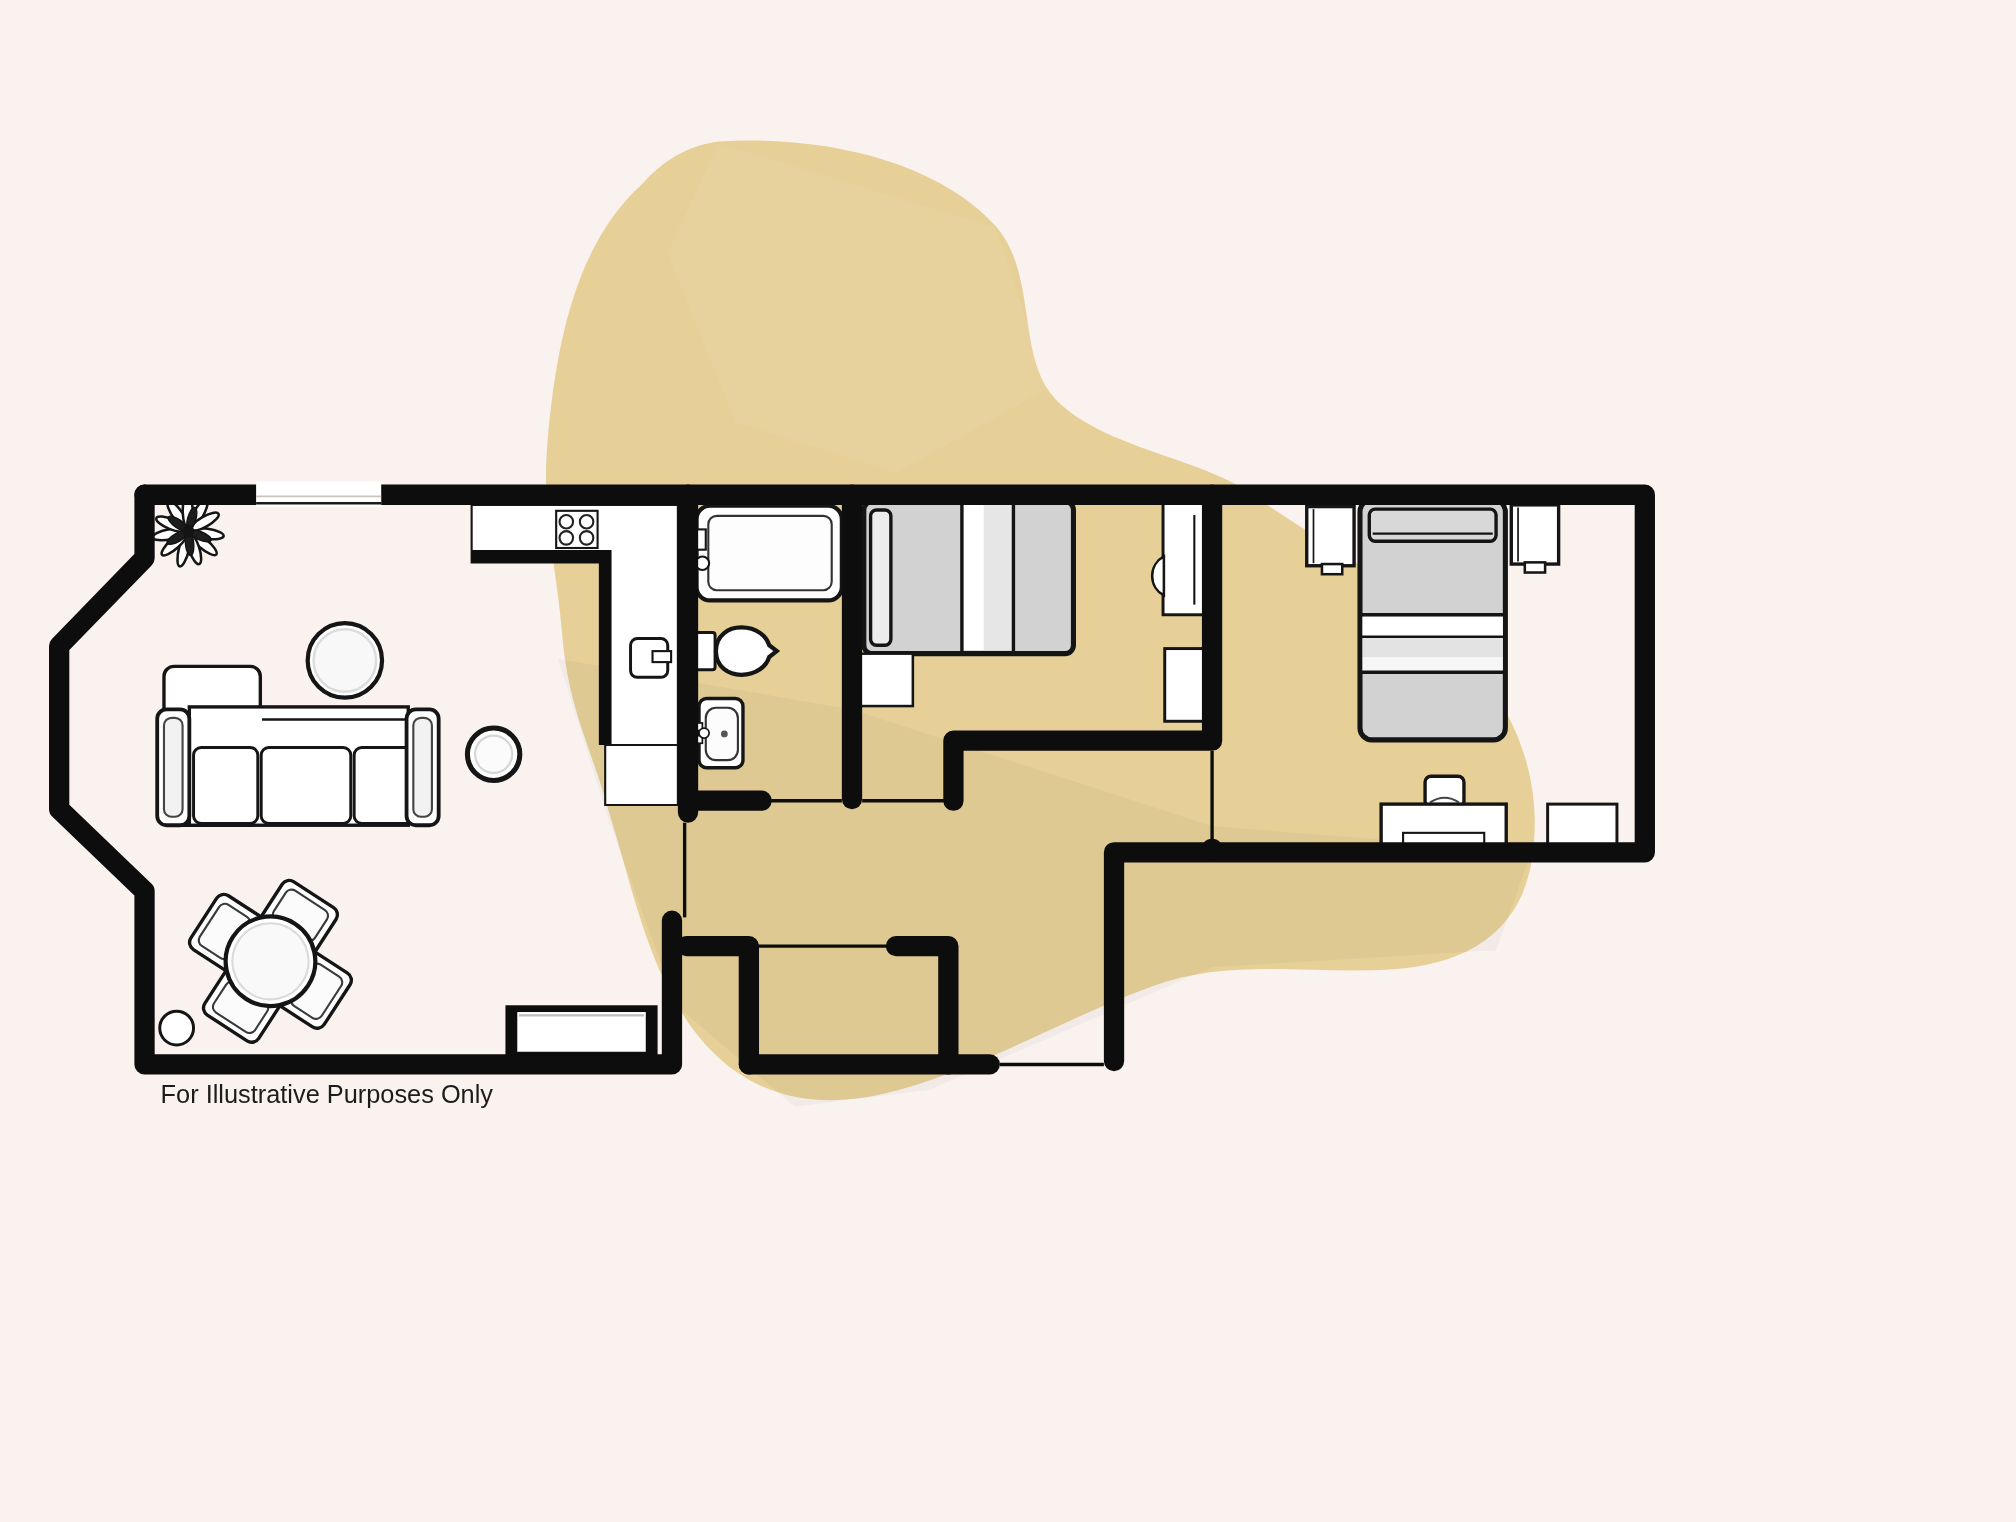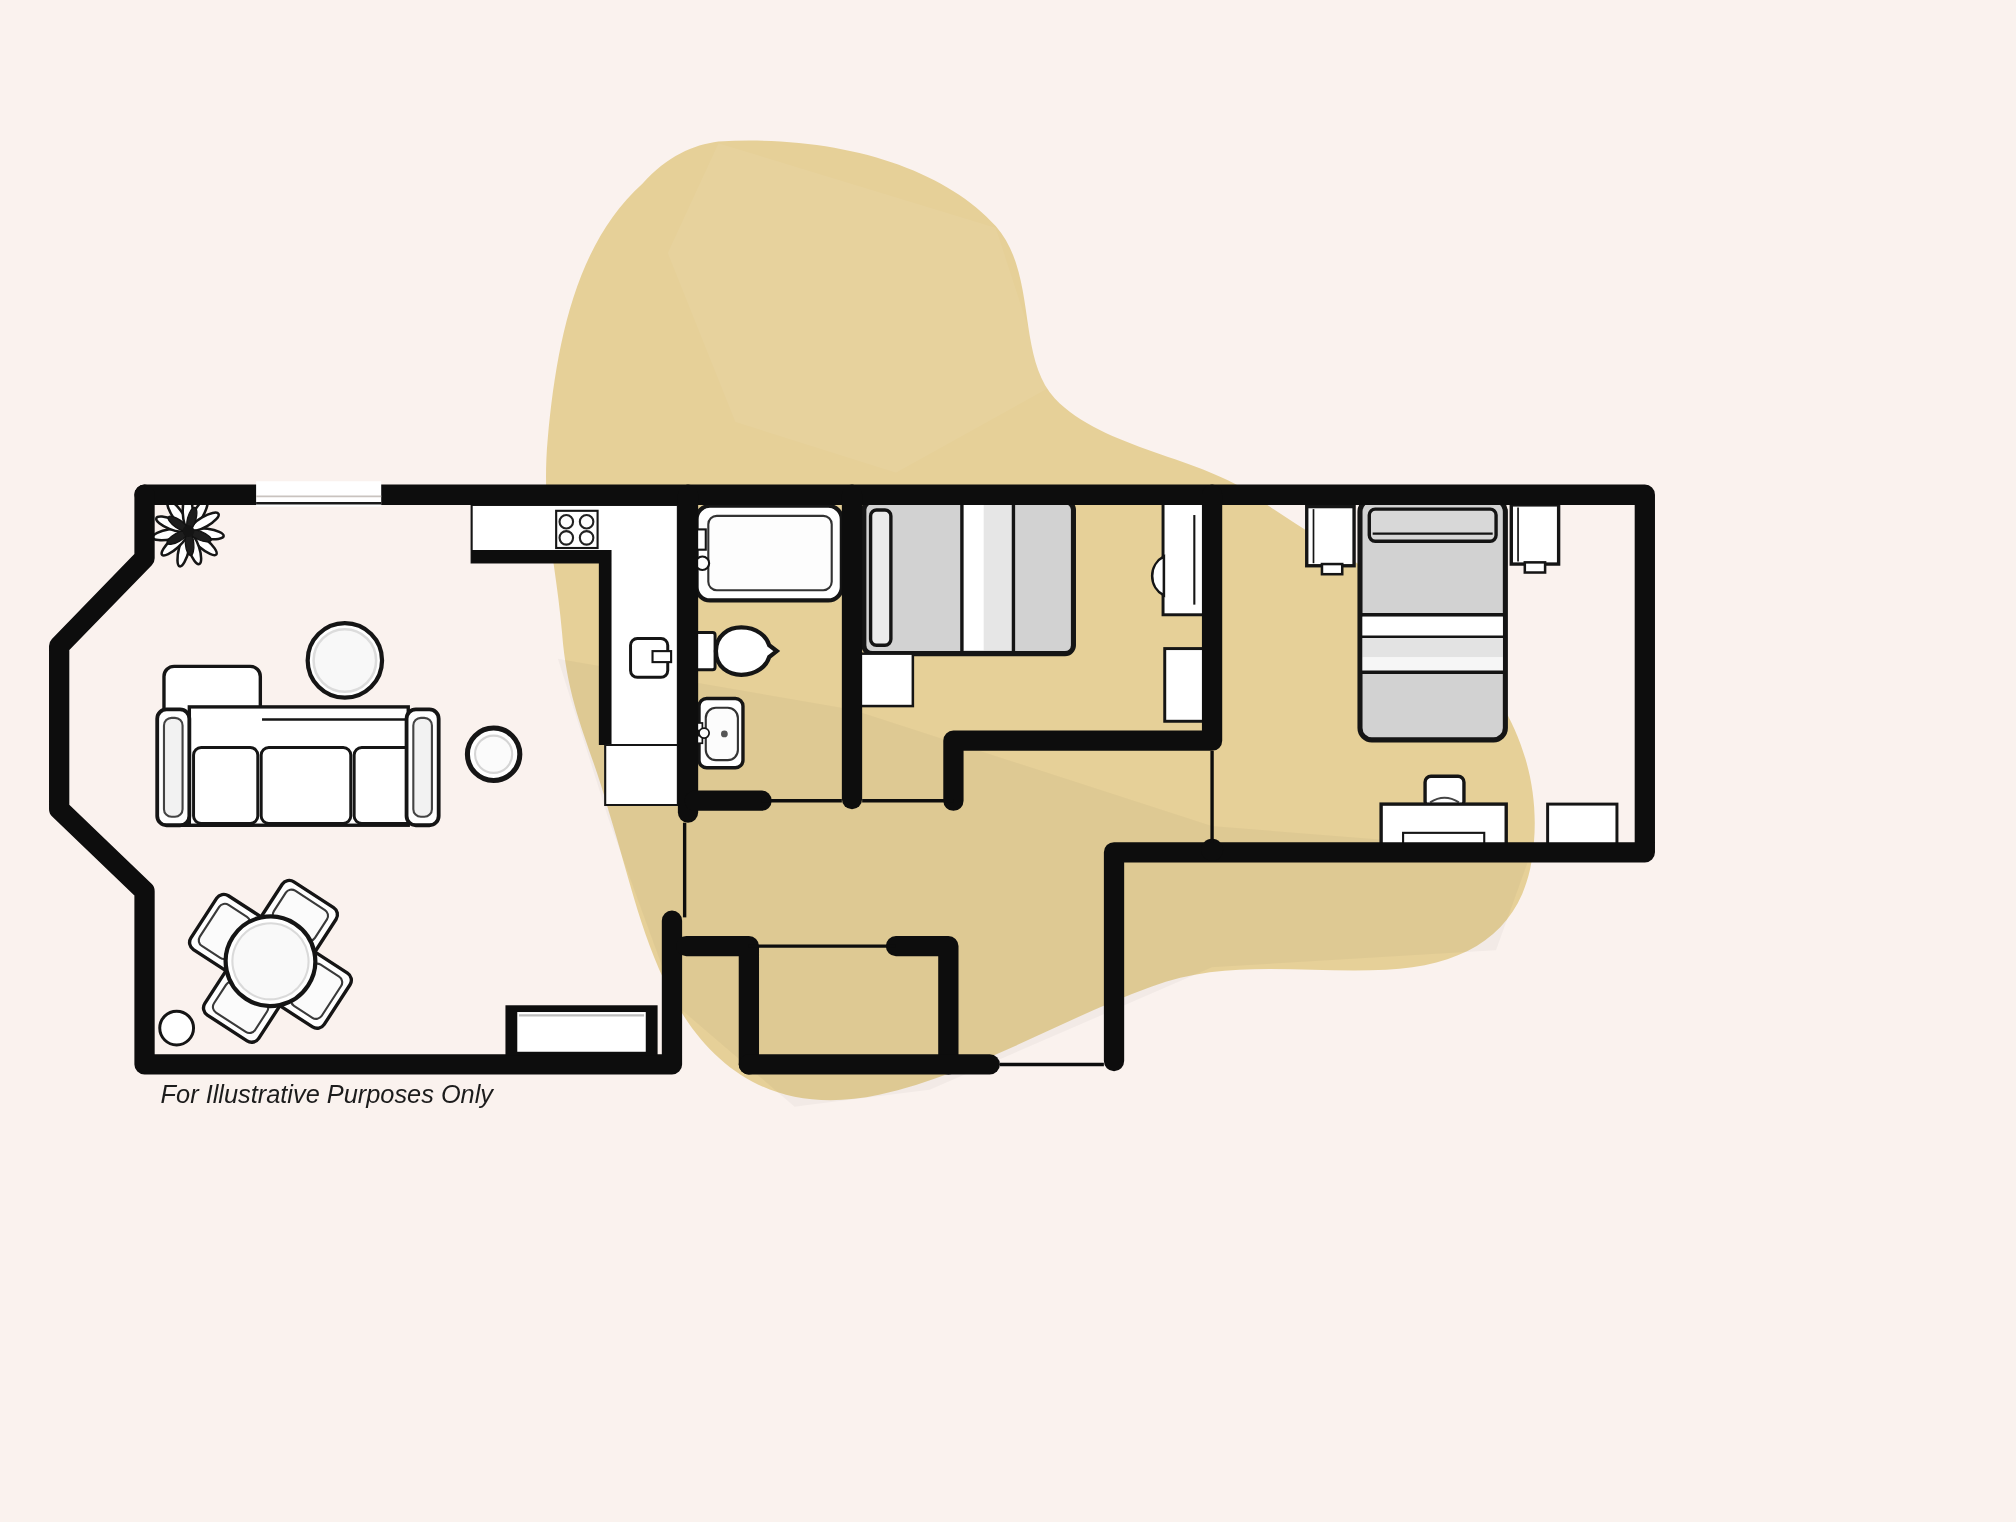--- a/index.html
+++ b/index.html
@@ -1,17 +1,17 @@
 <!DOCTYPE html>
 <html style="--background: #faf2ee; --blob: #e6d098; --wall: #0d0d0d; --furniture-fill: #ffffff; --furniture-stroke: #151515; --mattress-gray: #d2d2d2; --text-color: #1c1c1c;"><head>
 <meta charset="utf-8">
 <style>
   html,body{margin:0;padding:0;}
   body{background:var(--background,#faf2ee);font-family:"Liberation Sans",sans-serif;}
-  .stage{position:relative;width:1704px;height:1522px;background:var(--background,#faf2ee);overflow:hidden;font-style:italic;}
+  .stage{position:relative;width:1704px;height:1522px;background:var(--background,#faf2ee);overflow:hidden;}
   .stage svg{position:absolute;inset:0;width:100%;height:100%;display:block;}
   .wall{fill:none;stroke:var(--wall,#0d0d0d);stroke-width:24;stroke-linecap:round;stroke-linejoin:round;}
   .door{fill:none;stroke:var(--wall,#0d0d0d);stroke-width:4;}
   .node{fill:var(--wall,#0d0d0d);}
   .furn{fill:var(--furniture-fill,#fff);stroke:var(--furniture-stroke,#151515);}
   .graytone{fill:var(--mattress-gray,#d2d2d2);stroke:var(--furniture-stroke,#151515);}
   .sep{stroke:var(--furniture-stroke,#151515);fill:none;}
   .leaf{fill:#ffffff;stroke:#161616;stroke-width:3;}
   .leafdark{fill:#1d1d1d;stroke:#111;stroke-width:1.5;}
   text.disclaimer{font-family:"Liberation Sans",sans-serif;font-size:30px;fill:var(--text-color,#1c1c1c);}

